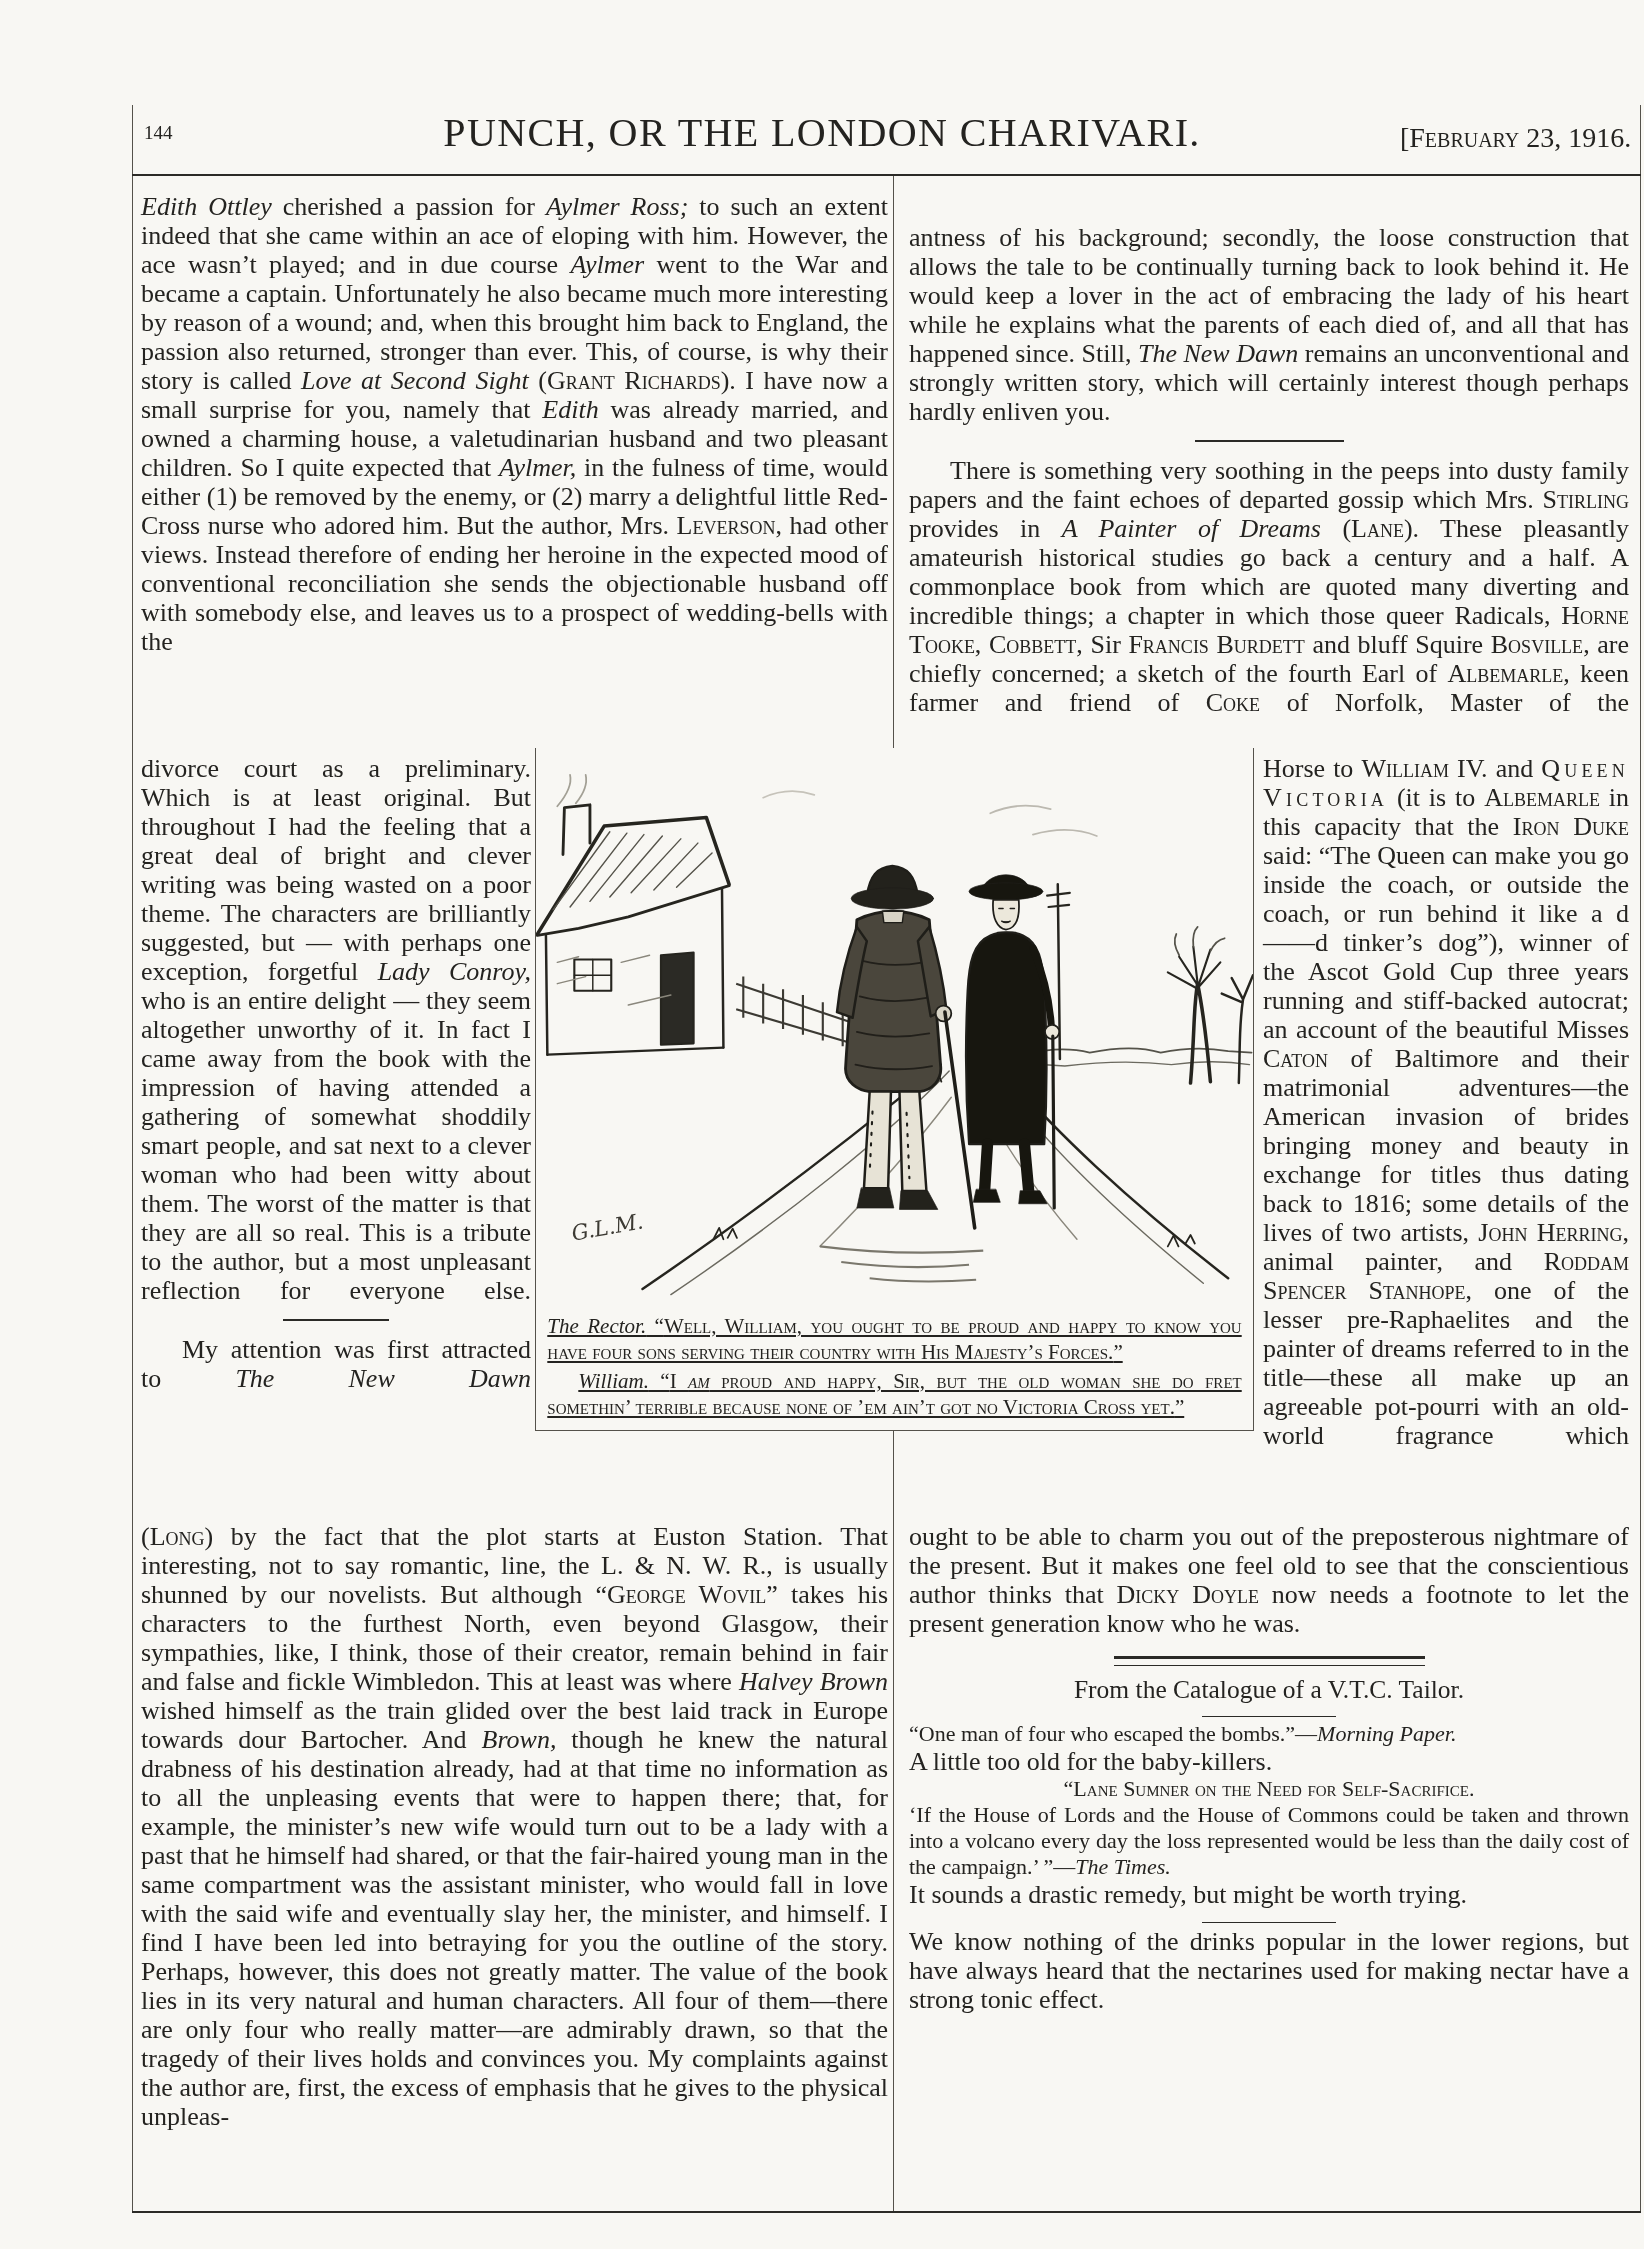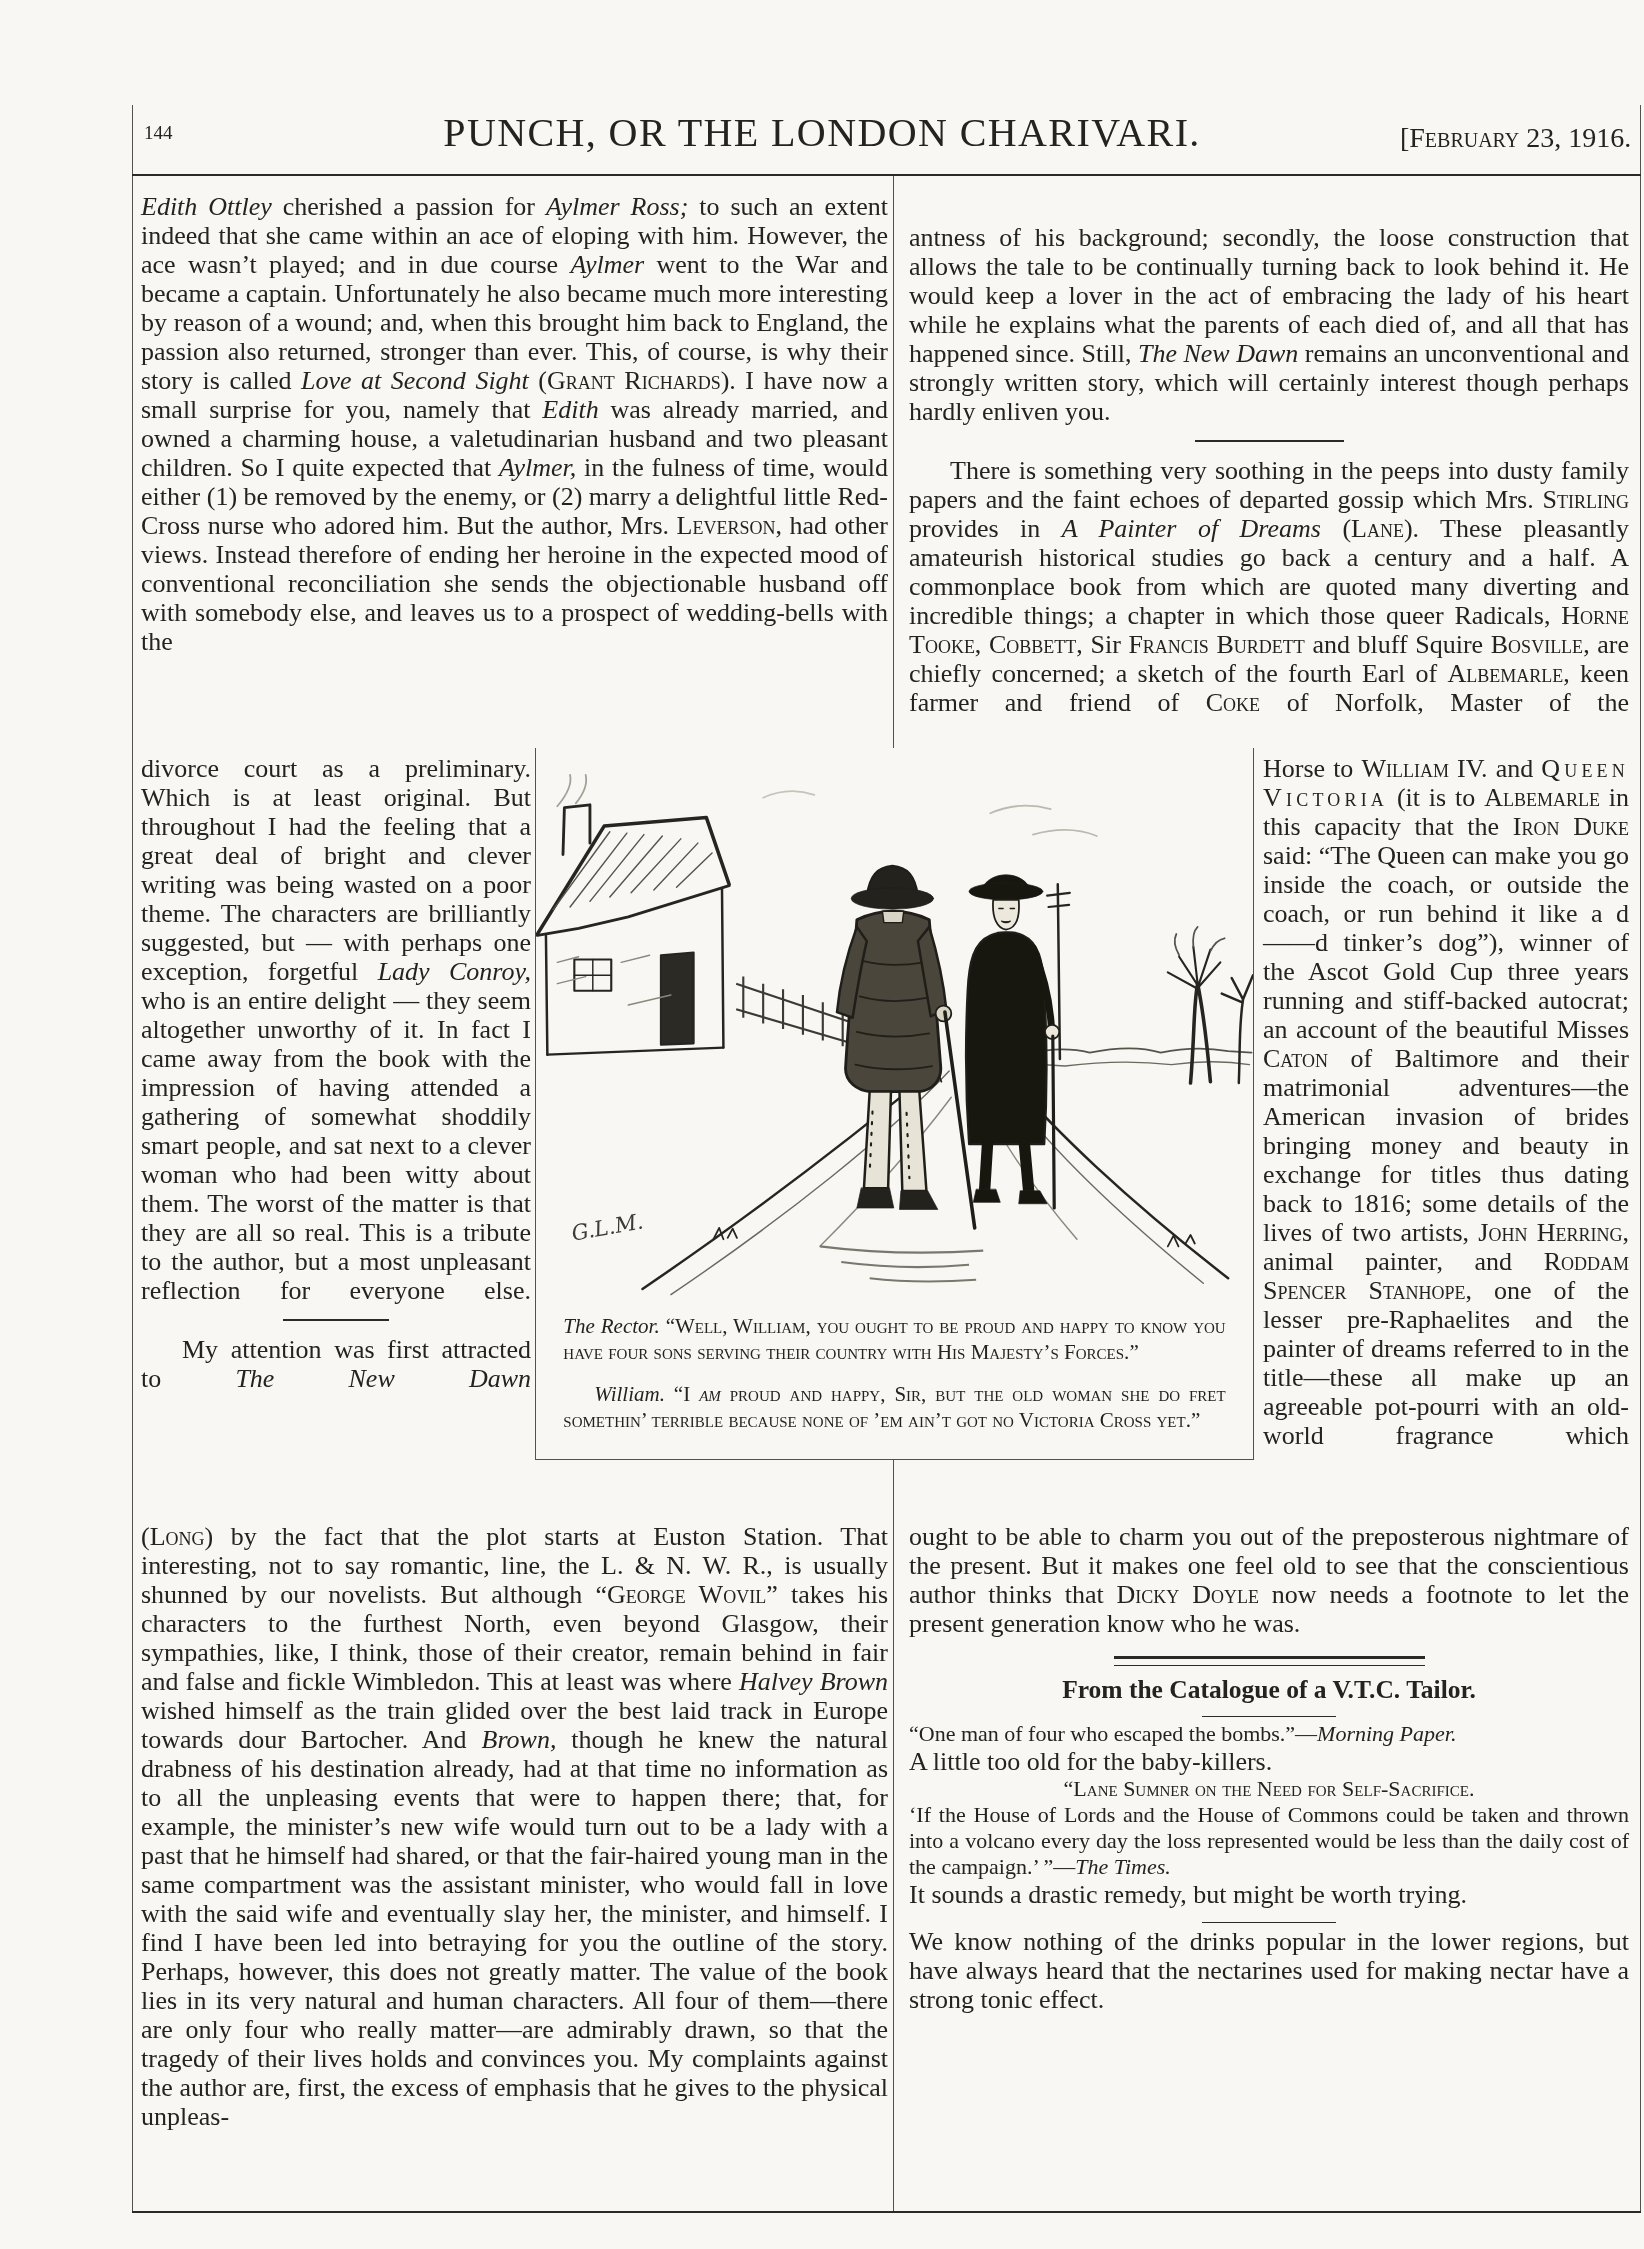--- a/index.html
+++ b/index.html
@@ -34,31 +34,31 @@
   #L3{left:141px;top:1522px;width:747px;}
   #R3{left:909px;top:1522px;width:720px;}
 
   hr{border:none;}
   .rule-c{border-top:2.1px solid #2b2a26;width:106px;margin:14px auto;}
   .rule-w{width:149px;}
   .rule-xs{border-top:1.8px solid #2b2a26;width:134px;margin:12.7px auto 4.2px;}
   .rule-dbl{width:311px;height:5.7px;margin:18.4px auto 8.5px;
             border-top:3.5px solid #2b2a26;border-bottom:1.4px solid #2b2a26;}
 
-  #tailor-head{font-size:25.5px;font-weight:bold;text-align:center;margin:7px 0 10px;}
+  #tailor-head{font-size:25.5px;font-weight:normal;text-align:center;margin:7px 0 10px;}
   .small{font-size:22px;line-height:26px;margin-top:10px;}
   .small.indented{text-indent:28px;}
   .reply{margin-top:7px;}
   .center{text-align:center;text-align-last:center;}
 
   #fig{position:absolute;left:535px;top:748px;width:717px;margin:0;
        background:#f8f7f3;border-left:1.4px solid #55524b;border-right:1.4px solid #55524b;
        border-bottom:1.4px solid #55524b;padding:0 0 10px;}
   #fig svg{display:block;width:100%;height:auto;}
-  .caption{font-size:21px;line-height:26px;text-align:justify;padding:0 11.3px;margin:16px;}
+  .caption{font-size:21px;line-height:26px;text-align:justify;padding:0 11.3px;margin:0;text-decoration:underline;}
   .caption:first-of-type{margin-top:11.3px;}
   .caption.indent2{text-indent:31px;margin-top:2.8px;}
   .caption .cap{font-variant:small-caps;}
 </style>
 </head>
 <body>
 
 <div id="frame-left" class="frame"></div>
 <div id="frame-right" class="frame"></div>
 

